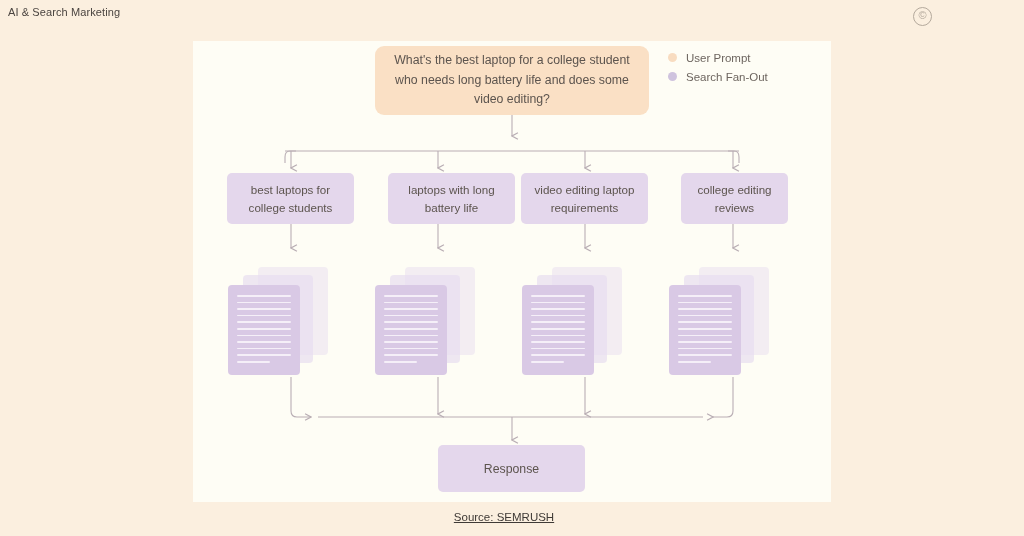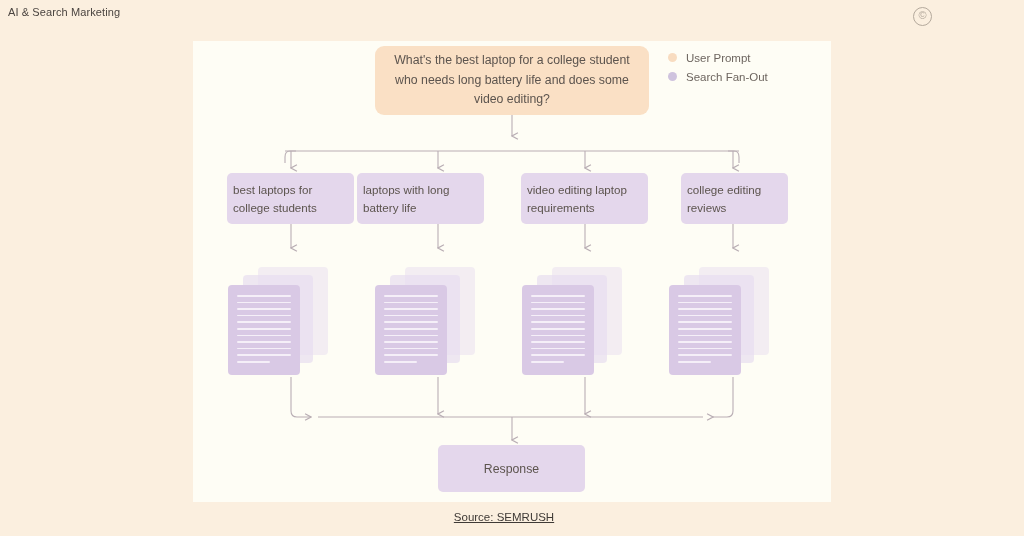--- a/index.html
+++ b/index.html
@@ -42,24 +42,24 @@
     display:flex;align-items:center;justify-content:center;
     text-align:center;
   }
   .prompt-text{
     font-size:12.3px;color:#5c544e;line-height:1.62;padding:0 12px;
   }
   
   .query-box{
     position:absolute;top:132px;width:127px;height:51px;
     background:#e4d7ec;border-radius:5px;
-    display:flex;align-items:center;justify-content:center;
+    display:flex;align-items:center;justify-content:center;text-align:center;
   }
   .query-text{font-size:11.6px;color:#5c544e;line-height:1.5;padding:0 6px;}
-  .qb0{left:34px;} .qb1{left:164px;} .qb2{left:328px;} .qb3{left:488px;width:107px;}
+  .qb0{left:34px;} .qb1{left:195px;} .qb2{left:328px;} .qb3{left:488px;width:107px;}
   
   .doc-stack{position:absolute;top:226px;width:104px;height:104px;}
   .ds0{left:35px;} .ds1{left:182px;} .ds2{left:329px;} .ds3{left:476px;}
   .doc-card{position:absolute;border-radius:4px;}
   .doc-back2{left:30px;top:0;width:70px;height:88px;background:#ece4f0;opacity:.62;}
   .doc-back1{left:15px;top:8px;width:70px;height:88px;background:#e7def0;opacity:.72;}
   .doc-front{left:0;top:18px;width:72px;height:90px;background:#d9c9e5;}
   .doc-lines{position:absolute;left:9px;top:10px;width:54px;}
   .doc-line{height:1.6px;background:#f7f3fa;margin-bottom:5px;border-radius:1px;opacity:.9;}
   .doc-line.short{width:62%;}

